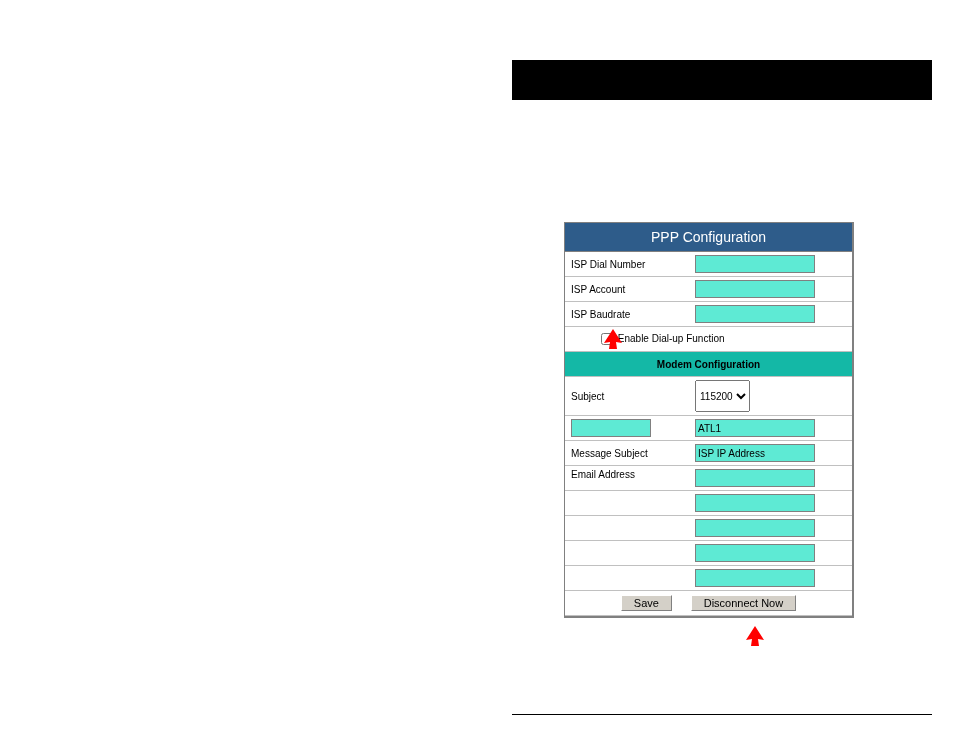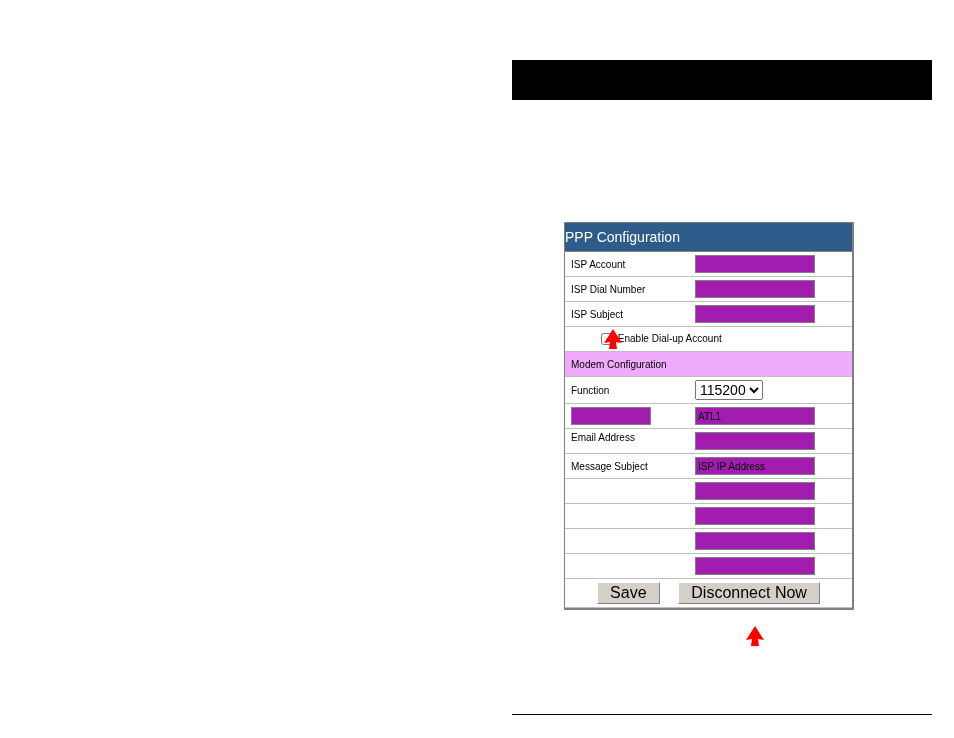--- a/index.html
+++ b/index.html
@@ -36,71 +36,73 @@
     border-right: 2px solid #808080;
     border-bottom: 2px solid #808080;
     font-size: 10px;
     color: #000;
     background: #fff;
   }
   .panel-title {
     background: #2e5c8a;
     color: #fff;
     font-size: 14px;
+    text-align: center;
     padding: 6px 0;
     border-bottom: 1px solid #808080;
   }
   table.cfg {
     width: 100%;
     border-collapse: collapse;
   }
   table.cfg td {
     border-bottom: 1px solid #c0c0c0;
     padding: 3px 6px;
     vertical-align: middle;
     height: 18px;
   }
   table.cfg td.label {
     width: 112px;
   }
   td.section-header {
-    font-weight: normal;
-    background: #f0abfc;
+    font-weight: bold;
+    background: #14b8a6;
+    text-align: center;
   }
   input[type="text"], input[type="password"] {
     font-size: 10px;
     padding: 8px 2px;
     height: 14px;
     box-sizing: border-box;
     border: 1px solid #808080;
-    background: #a21caf;
+    background: #5eead4;
   }
   .w120 { width: 120px; }
   .w80  { width: 80px;  }
   select {
-    font-size: 14px;
-    height: 20px;
+    font-size: 10px;
+    height: 32px;
   }
   .chk-row {
     text-align: left;
     padding-left: 36px !important;
   }
   .chk-row input[type="checkbox"] {
     vertical-align: middle;
     margin: 0 2px 0 0;
     width: 12px;
     height: 12px;
   }
   .btn-row {
     text-align: center;
     padding: 8px 0;
     border-bottom: none;
   }
   button.winbtn {
-    font-size: 16px;
+    font-size: 11px;
     padding: 1px 12px;
     background: #d4d0c8;
     border: 1px solid #808080;
     border-top-color: #fff;
     border-left-color: #fff;
     margin: 0 8px;
     cursor: pointer;
   }
   
   .arrow {
@@ -113,59 +115,59 @@
 </head>
 <body>
 
 <div class="blackbar"></div>
 
 <div class="panel">
   <div class="panel-title">PPP Configuration</div>
   <table class="cfg">
     <tbody>
         <tr>
+      <td class="label">ISP Dial Number</td>
+      <td><input type="text" class="w120" value="" style=""></td>
+    </tr>
+    <tr>
       <td class="label">ISP Account</td>
       <td><input type="text" class="w120" value="" style=""></td>
     </tr>
     <tr>
-      <td class="label">ISP Dial Number</td>
-      <td><input type="text" class="w120" value="" style=""></td>
-    </tr>
-    <tr>
-      <td class="label">ISP Subject</td>
+      <td class="label">ISP Baudrate</td>
       <td><input type="password" class="w120" value="" style=""></td>
     </tr>
     <tr>
       <td colspan="2" class="chk-row">
         <input type="checkbox" style="">
-        <span>Enable Dial-up Account</span>
+        <span>Enable Dial-up Function</span>
       </td>
     </tr>
     <tr>
           <td colspan="2" class="section-header">Modem Configuration</td>
         </tr>
     <tr>
-      <td class="label">Function</td>
+      <td class="label">Subject</td>
       <td>
         <select>
           <option>115200</option>
         </select>
       </td>
     </tr>
     <tr>
       <td><input type="text" class="w80" value="" style=""></td>
       <td><input type="text" class="w120" value="ATL1" style=""></td>
     </tr>
     <tr>
+      <td class="label">Message Subject</td>
+      <td><input type="text" class="w120" value="ISP IP Address" style=""></td>
+    </tr>
+    <tr>
       <td class="label" style="vertical-align:top;">Email Address</td>
       <td><input type="text" class="w120" value="" style=""></td>
-    </tr>
-    <tr>
-      <td class="label">Message Subject</td>
-      <td><input type="text" class="w120" value="ISP IP Address" style=""></td>
     </tr>
     <tr>
           <td></td>
           <td><input type="text" class="w120" value="" style=""></td>
         </tr>
     <tr>
           <td></td>
           <td><input type="text" class="w120" value="" style=""></td>
         </tr>
     <tr>

